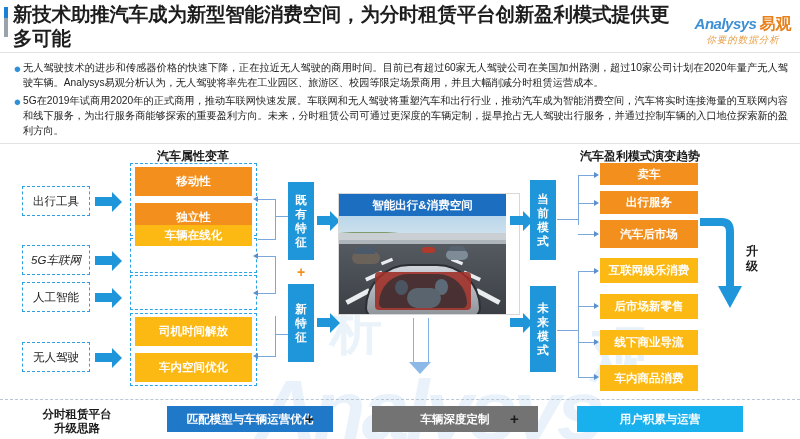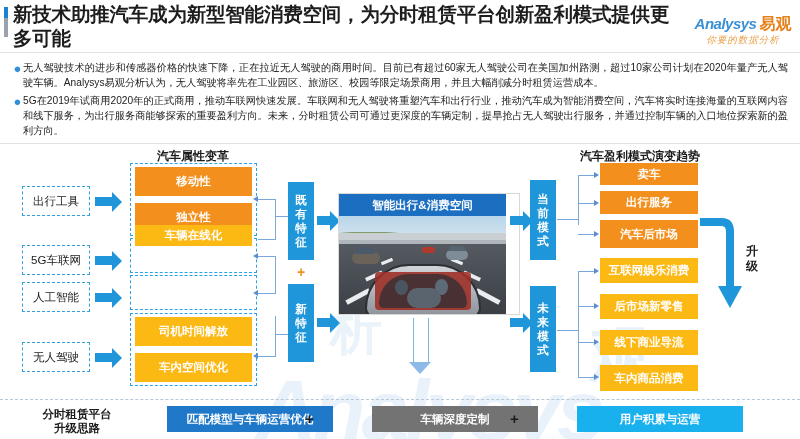--- a/index.html
+++ b/index.html
@@ -168,21 +168,21 @@
     <div class="wm">Analysys</div>
     <div class="wm2">观</div>
     <div class="wm3">析</div>
 
     <div class="col-head" style="left:128px;top:2px;width:130px;">汽车属性变革</div>
     <div class="col-head" style="left:560px;top:2px;width:160px;">汽车盈利模式演变趋势</div>
 
     <div class="inbox" style="left:22px;top:40px;width:68px;height:30px;">
       <span>出行工具</span>
     </div>
-    <div class="inbox" style="left:22px;top:99px;width:68px;height:30px;">
+    <div class="inbox" style="left:22px;top:99px;width:68px;height:30px;font-style:italic;">
       <span>5G车联网</span>
     </div>
     <div class="inbox" style="left:22px;top:136px;width:68px;height:30px;">
       <span>人工智能</span>
     </div>
     <div class="inbox" style="left:22px;top:196px;width:68px;height:30px;">
       <span>无人驾驶</span>
     </div>
 
     <div class="arrowR" style="left:95px;top:51px;width:18px;"></div>

